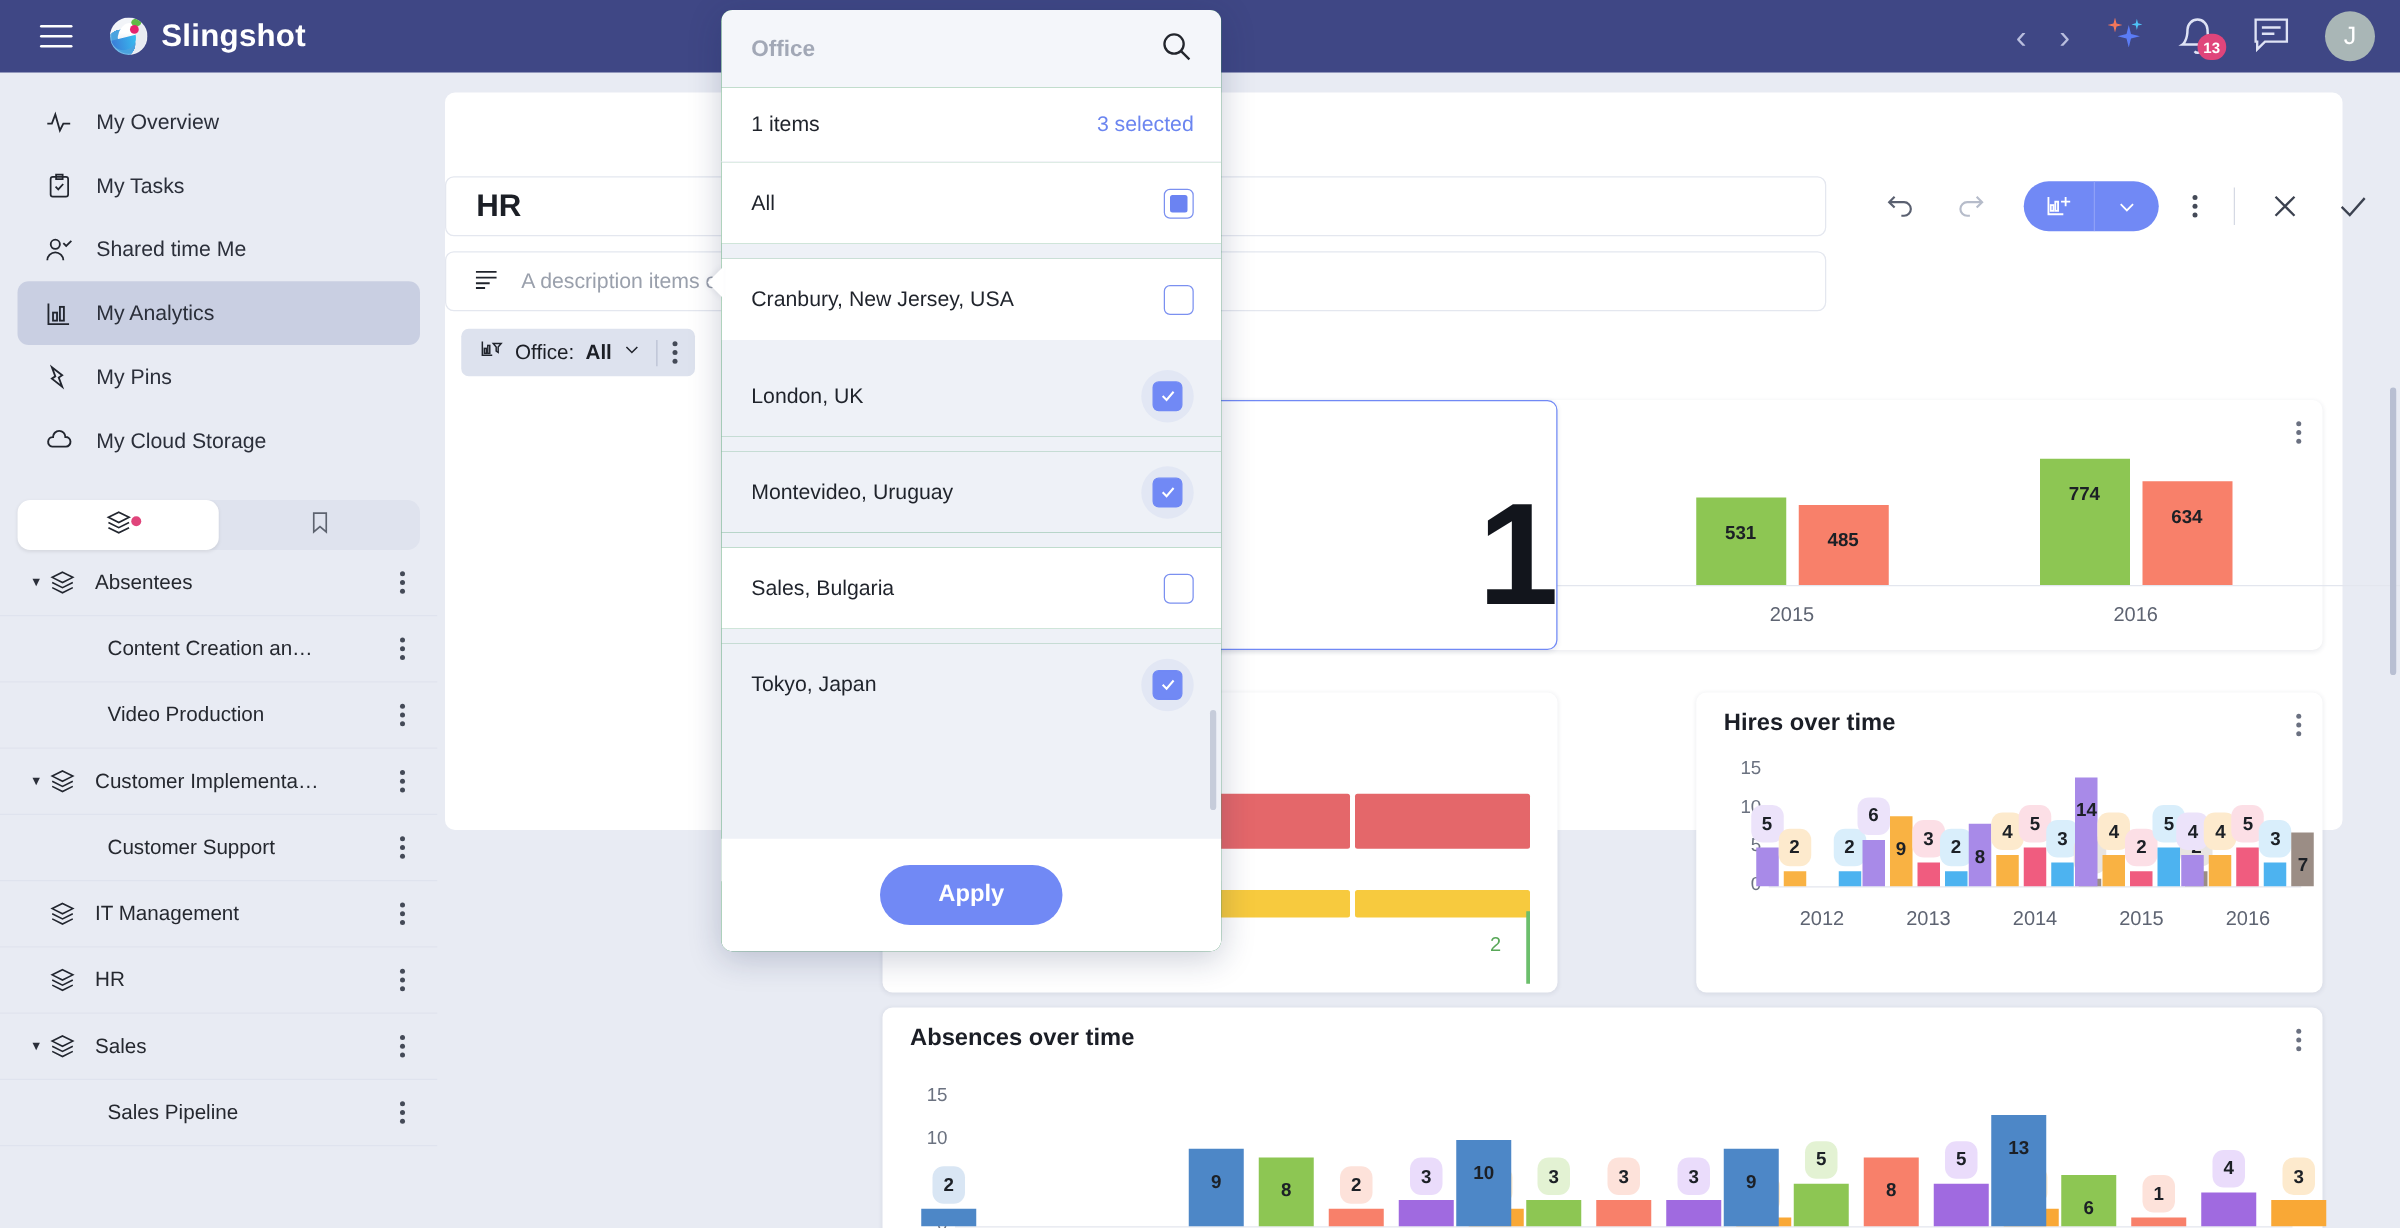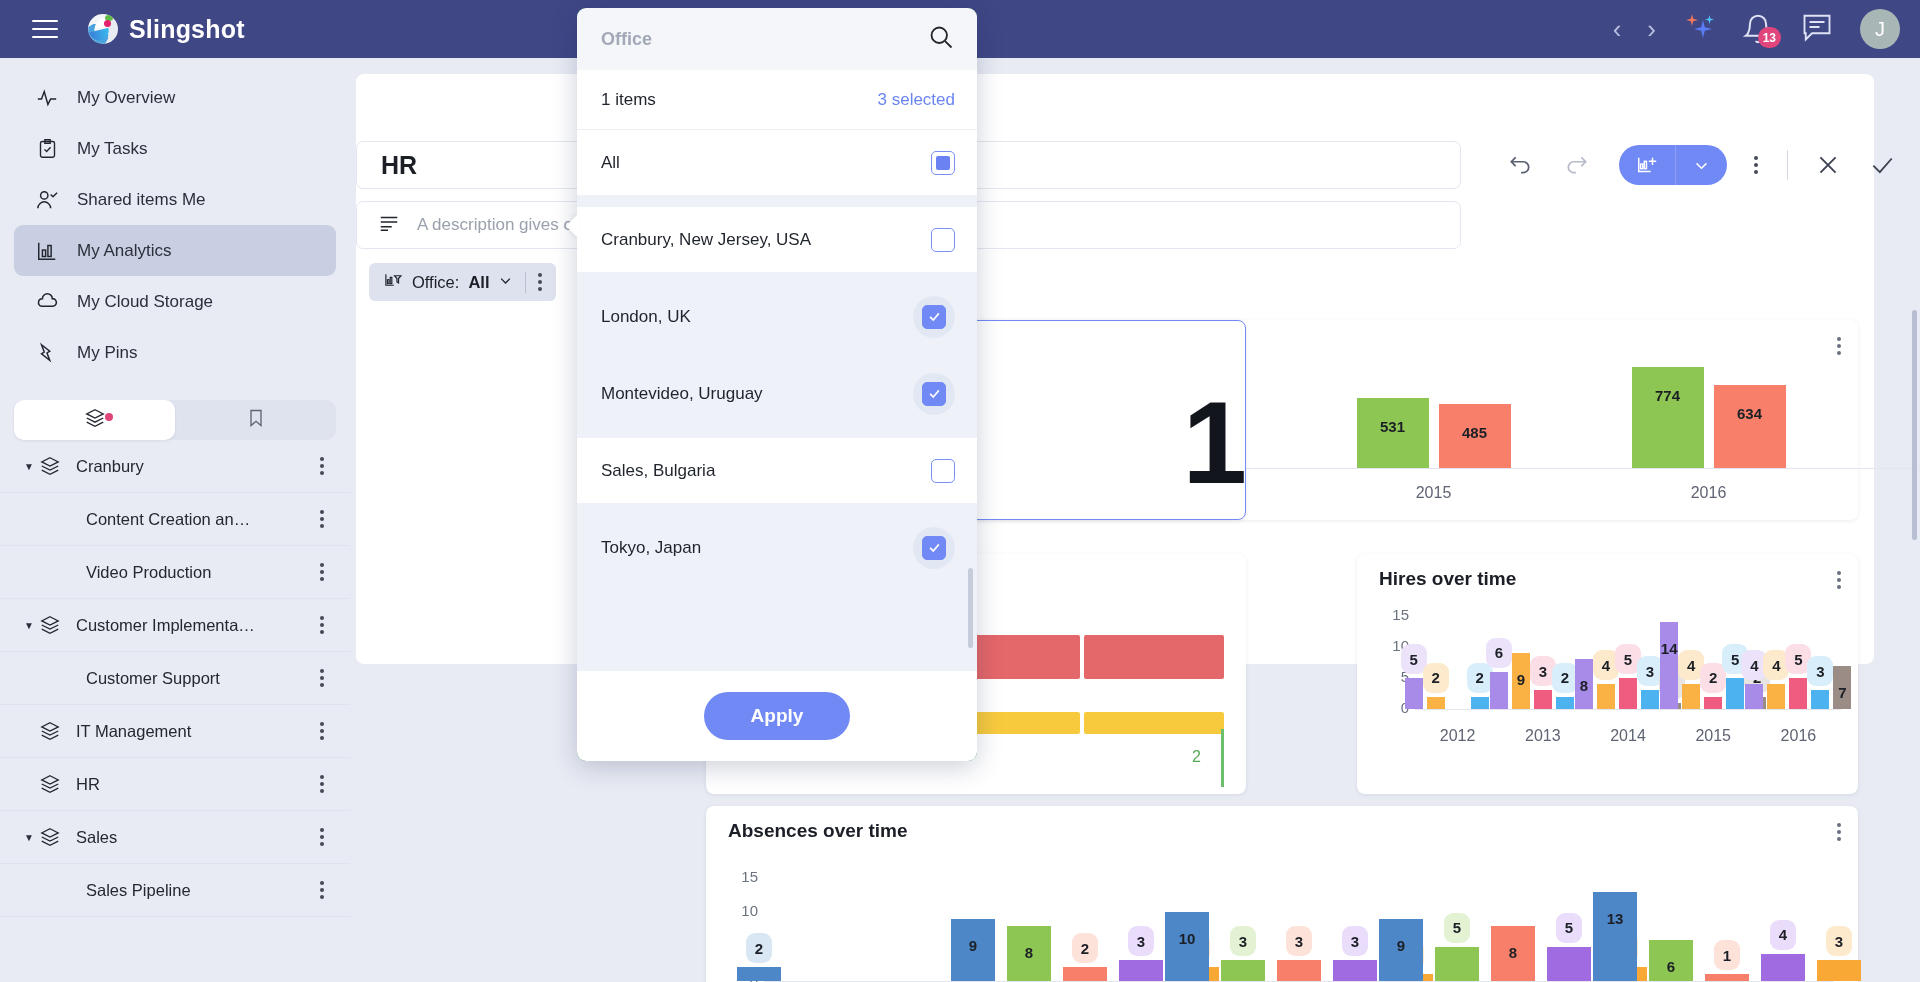--- a/index.html
+++ b/index.html
@@ -213,50 +213,50 @@
   </div>
 
   <div class="nav-item">
     <span class="nav-icon">
       <svg width="22" height="22" viewBox="0 0 24 24" fill="none" stroke="#22262f" stroke-width="1.6">
         <circle cx="9" cy="7" r="4"></circle>
           <path d="M2 21c0-4 3.5-7 7-7s7 3 7 7"></path>
           <path d="M16 6l2.5 2.5L23 4"></path>
         </svg>
     </span>
-    <span>Shared items Me</span>
+    <span>Shared time Me</span>
   </div>
 
   <div class="nav-item active">
     <span class="nav-icon">
       <svg width="22" height="22" viewBox="0 0 24 24" fill="none" stroke="#22262f" stroke-width="1.6">
         <path d="M3 3v18h18"></path>
           <rect x="7" y="11" width="3.5" height="7"></rect>
           <rect x="13" y="6" width="3.5" height="12"></rect>
         </svg>
     </span>
     <span>My Analytics</span>
   </div>
 
   <div class="nav-item">
     <span class="nav-icon">
+      <svg width="22" height="22" viewBox="0 0 24 24" fill="none" stroke="#22262f" stroke-width="1.6">
+        <path d="M6 3l9 7-3 2 3 8-9-7 3-2z"></path>
+        </svg>
+    </span>
+    <span>My Pins</span>
+  </div>
+
+  <div class="nav-item">
+    <span class="nav-icon">
       <svg width="23" height="23" viewBox="0 0 24 24" fill="none" stroke="#22262f" stroke-width="1.6">
         <path d="M6 17a4 4 0 0 1 .7-7.95A5 5 0 0 1 17 9a3.6 3.6 0 0 1 .5 8z"></path>
         </svg>
     </span>
     <span>My Cloud Storage</span>
-  </div>
-
-  <div class="nav-item">
-    <span class="nav-icon">
-      <svg width="22" height="22" viewBox="0 0 24 24" fill="none" stroke="#22262f" stroke-width="1.6">
-        <path d="M6 3l9 7-3 2 3 8-9-7 3-2z"></path>
-        </svg>
-    </span>
-    <span>My Pins</span>
   </div>
 
   <div class="tab-row">
     <div class="tab-pill sel">
       <span>
         <svg width="22" height="22" viewBox="0 0 24 24" fill="none" stroke="#22262f" stroke-width="1.5">
           <path d="M12 3l9 4.5-9 4.5-9-4.5z"></path>
             <path d="M3 12l9 4.5 9-4.5"></path>
             <path d="M3 16.5L12 21l9-4.5"></path>
           </svg>
@@ -276,21 +276,21 @@
   <div id="ws-list">
       <div class="ws-item">
         <span class="caret">▼</span>
         <span class="stack">
           <svg width="22" height="22" viewBox="0 0 24 24" fill="none" stroke="#22262f" stroke-width="1.4">
             <path d="M12 3l9 4.5-9 4.5-9-4.5z"></path>
             <path d="M3 12l9 4.5 9-4.5"></path>
             <path d="M3 16.5L12 21l9-4.5"></path>
           </svg>
         </span>
-        <span>Cranbury</span>
+        <span>Absentees</span>
         <span class="kebab">
           <span></span>
           <span></span>
           <span></span>
         </span>
       </div>
       <div class="ws-item child">
         <span>Content Creation an…</span>
         <span class="kebab">
           <span></span>
@@ -395,21 +395,21 @@
   <div class="page-card"></div>
 
   <div class="title-box">HR</div>
 
   <div class="desc-box">
     <span>
       <svg width="24" height="22" viewBox="0 0 24 24" fill="none" stroke="#20242c" stroke-width="1.7">
         <path d="M3 6h18M3 11h18M3 16h12M3 20h8"></path>
         </svg>
     </span>
-    <span class="desc-ph">A description gives c</span>
+    <span class="desc-ph">A description items c</span>
   </div>
 
   <div class="filter-chip">
     <span>
       <svg width="20" height="19" viewBox="0 0 24 24" fill="none" stroke="#20242c" stroke-width="1.5">
         <path d="M3 4v14h10"></path>
           <rect x="5" y="11" width="2" height="5"></rect>
           <rect x="8.5" y="8" width="2" height="8"></rect>
         <path d="M14 6h8l-3 3.5V15l-2-1.2V9.5z"></path>
         </svg>

